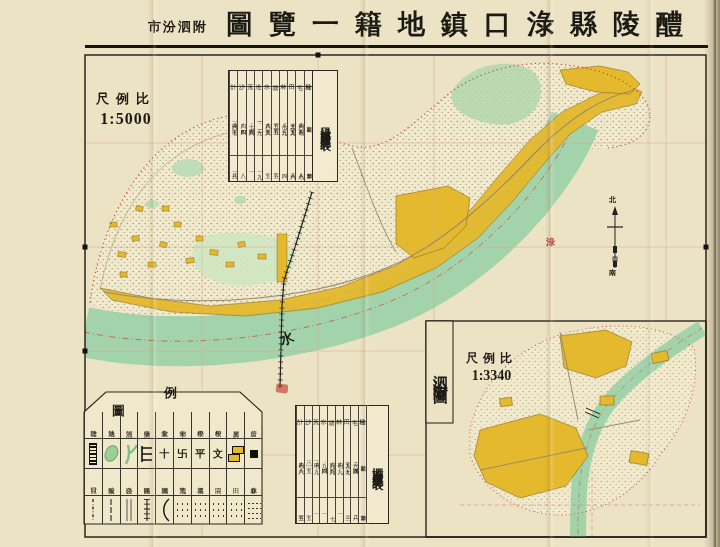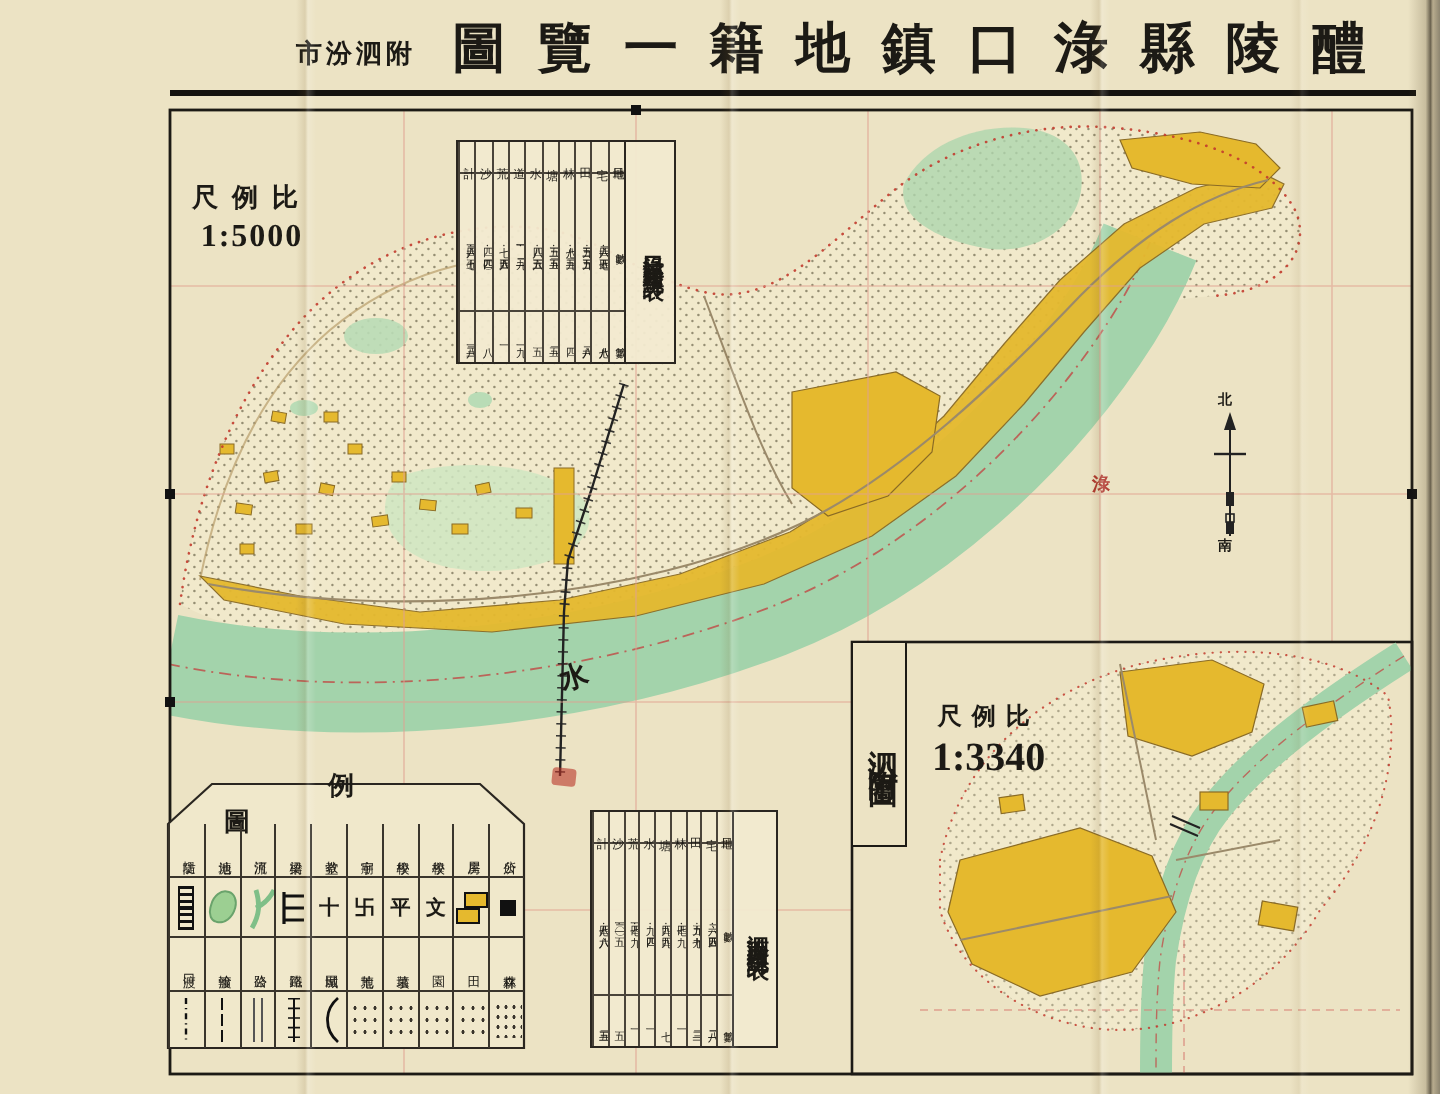--- a/index.html
+++ b/index.html
@@ -43,21 +43,21 @@
   .llab{height:27px;display:flex;align-items:center;justify-content:center;font-size:6.5px;border-bottom:0.5px solid #3a352c;width:100%;box-sizing:border-box;}
   .lsym{flex:1;display:flex;align-items:center;justify-content:center;width:100%;}
   .symchar{font-size:10px;font-weight:bold;}
   .dots{width:14px;height:18px;background-image:radial-gradient(#3a352c .7px,transparent .85px);background-size:5px 6px;}
   .dots.dense{background-size:4px 5px;}
   
   #inset-title{left:429px;top:325px;width:22px;height:96px;display:flex;align-items:center;justify-content:center;
                font-size:15px;font-weight:bold;letter-spacing:5px;}
   #inset-scale{left:466px;top:350px;text-align:center;}
   #inset-scale .lab{font-size:12px;font-weight:bold;letter-spacing:5px;}
-  #inset-scale .val{font-size:20px;font-weight:bold;margin-top:1px;}
+  #inset-scale .val{font-size:14px;font-weight:bold;margin-top:1px;}
   
   .maplab{font-weight:bold;}
   #lab-shui{left:280px;top:330px;font-size:14px;transform:rotate(-18deg);}
   #lab-lu{left:546px;top:236px;font-size:9px;color:#b0382e;}
   #compass-n{left:609px;top:195px;font-size:7px;}
   #compass-s{left:609px;top:268px;font-size:7px;}
   #seal{left:276px;top:384px;width:12px;height:9px;background:rgba(185,52,40,.6);border-radius:2px;transform:rotate(6deg);}
 </style>
 </head>
 <body>

